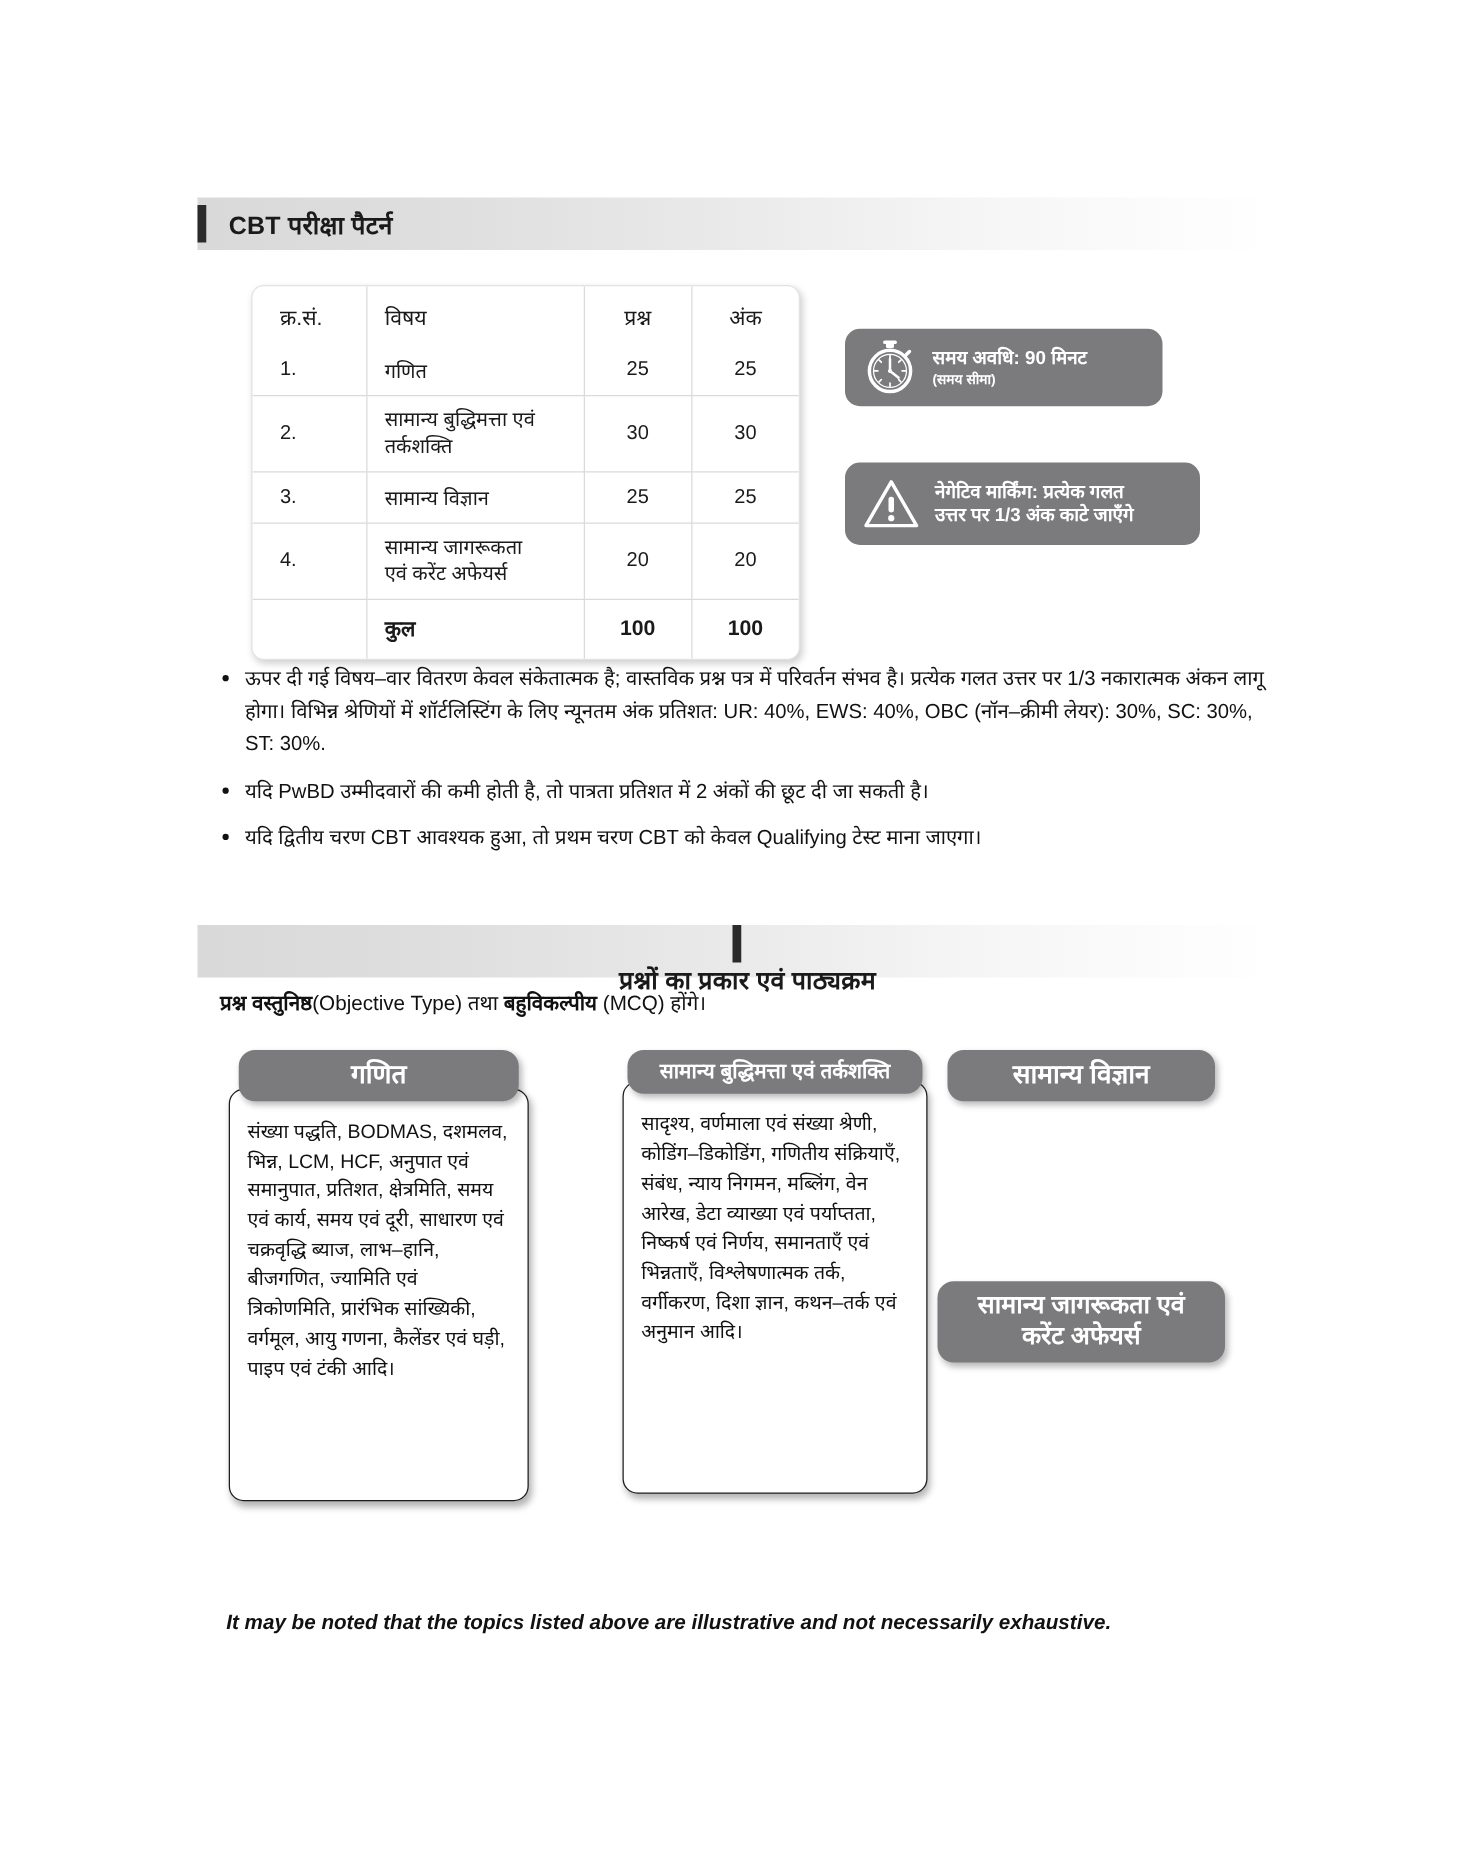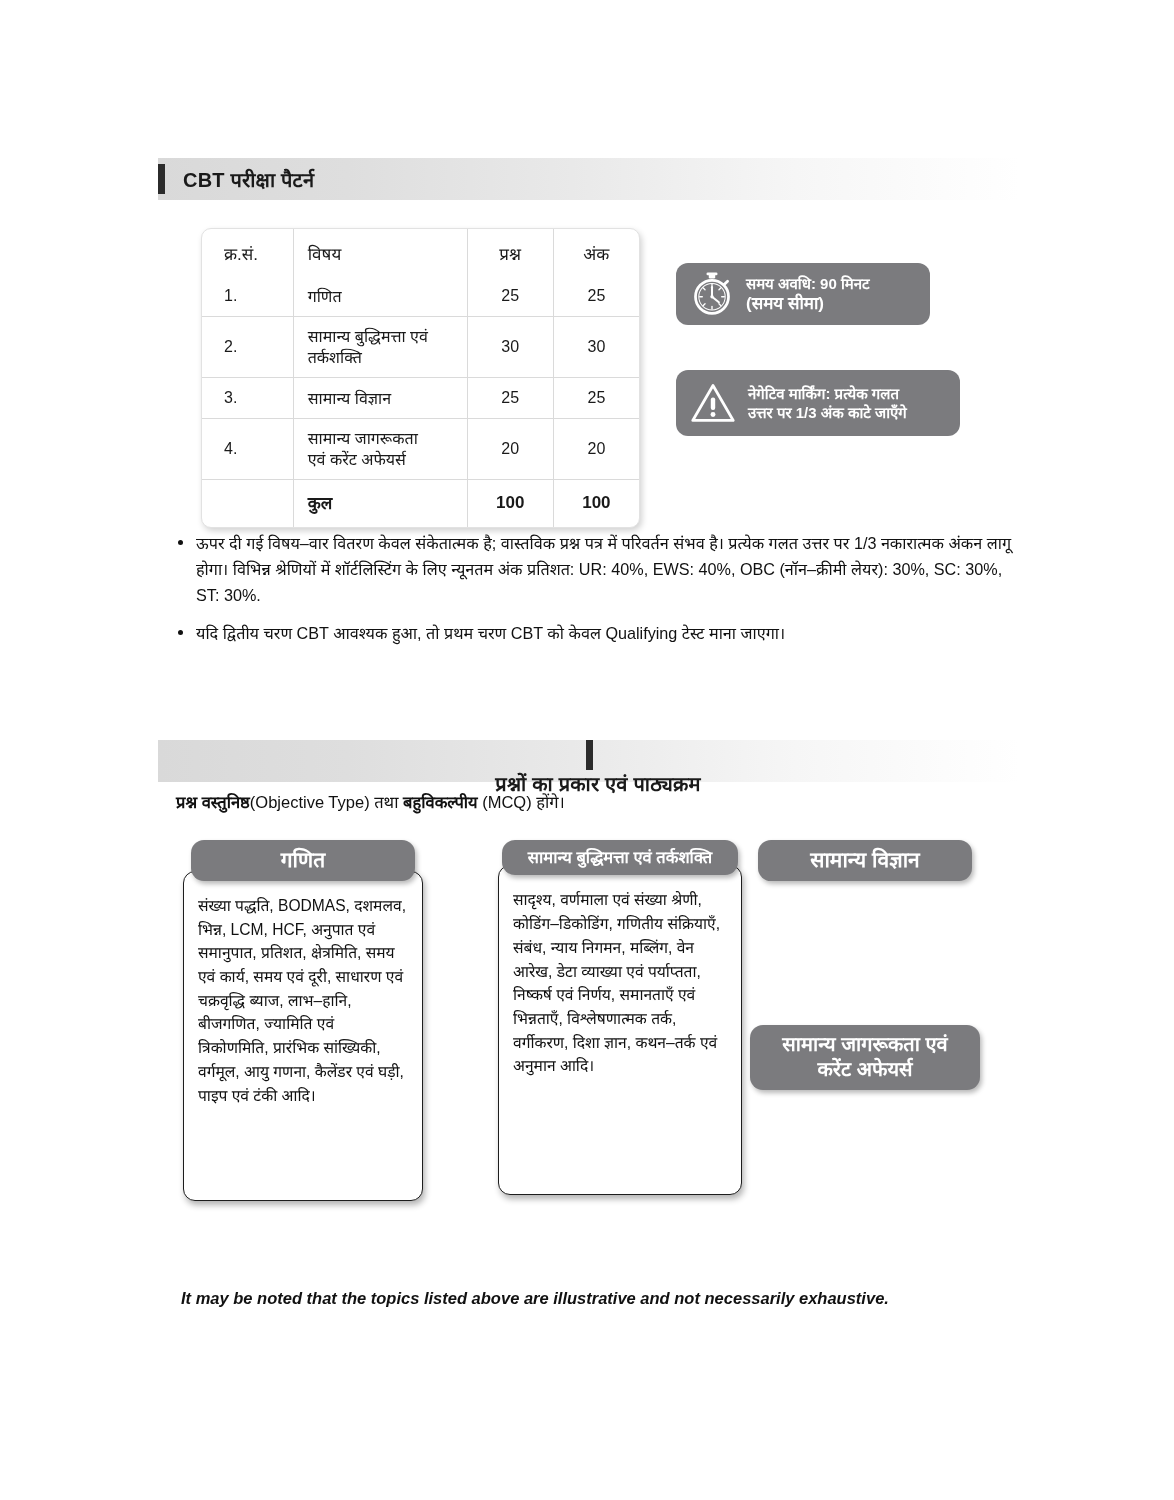--- a/index.html
+++ b/index.html
@@ -121,21 +121,21 @@
     display: flex;
     align-items: center;
     justify-content: center;
   }
   .info-box .txt {
     font-size: 15px;
     font-weight: bold;
     line-height: 1.28;
   }
   .info-box .txt .sub {
-    font-size: 17px;
+    font-size: 11px;
     font-weight: bold;
     display: block;
   }
 
   
   .scribe-note {
     position: absolute;
     left: 205px; top: 483px;
     font-size: 16px;
     color: #111;
@@ -331,20 +331,21 @@
     </div>
     <div class="txt">
       <span>नेगेटिव मार्किंग: प्रत्येक गलत</span><br>
       <span>उत्तर पर 1/3 अंक काटे जाएँगे</span>
     </div>
   </div>
 
 
   <div class="bullets">
     <div class="li">ऊपर दी गई विषय–वार वितरण केवल संकेतात्मक है; वास्तविक प्रश्न पत्र में परिवर्तन संभव है। प्रत्येक गलत उत्तर पर 1/3 नकारात्मक अंकन लागू होगा। विभिन्न श्रेणियों में शॉर्टलिस्टिंग के लिए न्यूनतम अंक प्रतिशत: UR: 40%, EWS: 40%, OBC (नॉन–क्रीमी लेयर): 30%, SC: 30%, ST: 30%.</div>
+    <div class="li">यदि PwBD उम्मीदवारों की कमी होती है, तो पात्रता प्रतिशत में 2 अंकों की छूट दी जा सकती है।</div>
     <div class="li">यदि द्वितीय चरण CBT आवश्यक हुआ, तो प्रथम चरण CBT को केवल Qualifying टेस्ट माना जाएगा।</div>
   </div>
 
   <div class="section-header" id="hdr-syllabus">
     <div class="accent"></div>
     <div class="title">प्रश्नों का प्रकार एवं पाठ्यक्रम</div>
   </div>
 
   <div class="syllabus-intro"><b>प्रश्न वस्तुनिष्ठ</b><span>(Objective Type) तथा </span><b>बहुविकल्पीय</b><span> (MCQ) होंगे।</span></div>
 

